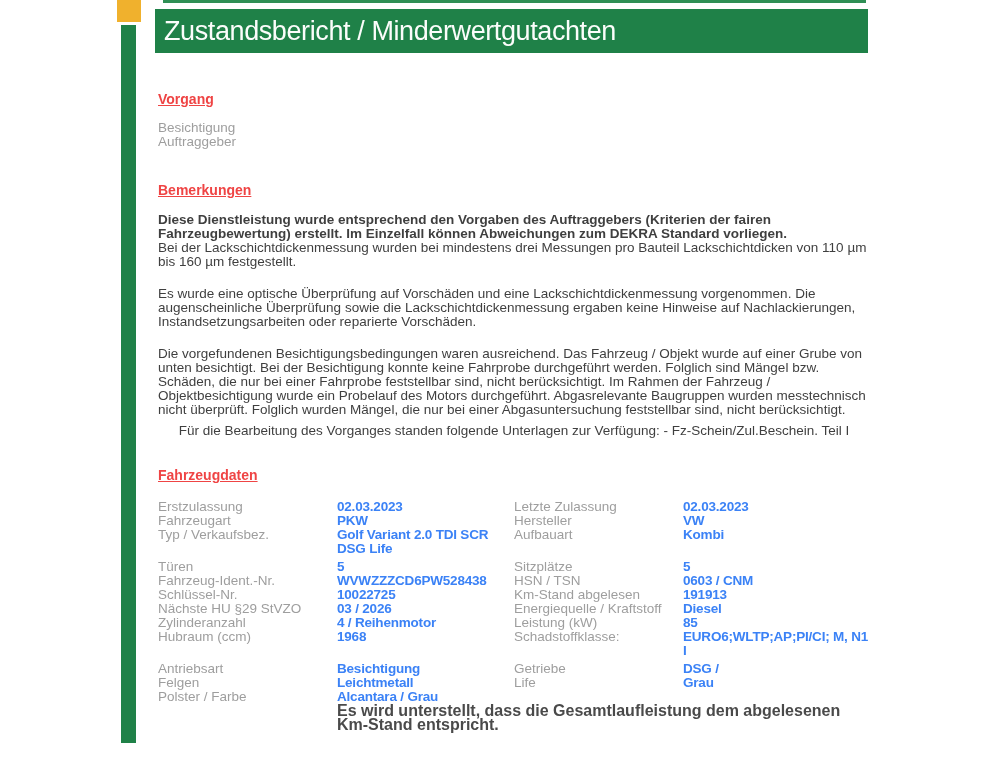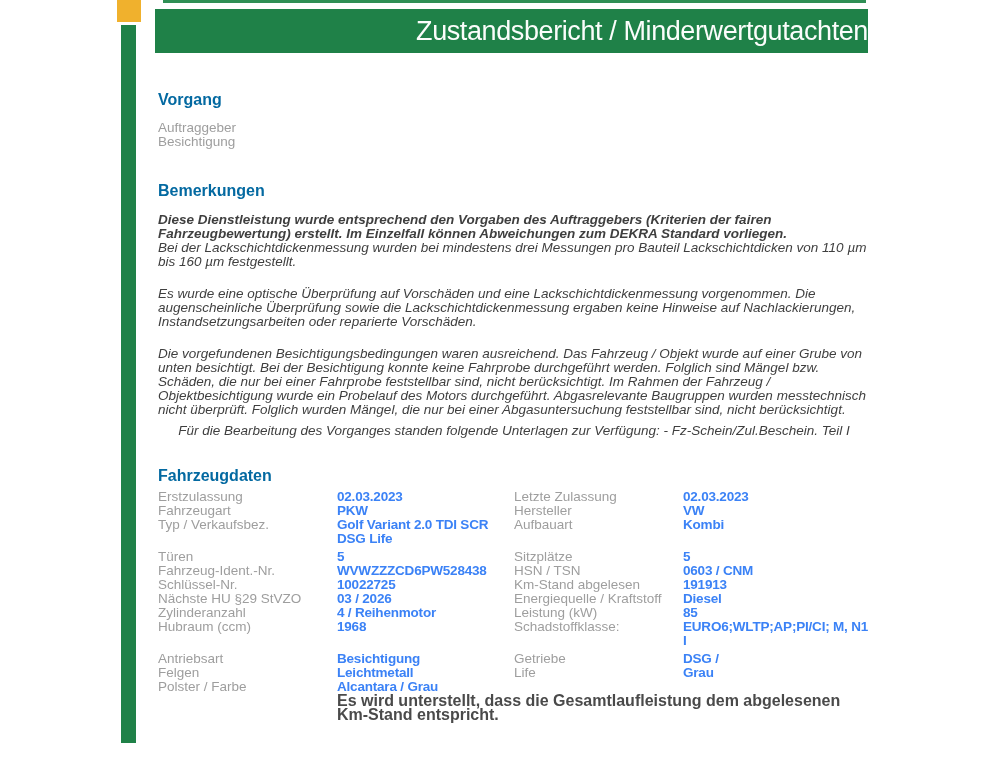--- a/index.html
+++ b/index.html
@@ -25,42 +25,41 @@
     background: #2f8f55;
   }
   .title-bar {
     position: absolute; left: 155px; top: 9px; width: 713px; height: 44px;
     background: #1f8148;
     color: #fbfdfb;
     font-size: 27px; line-height: 44px;
     padding-left: 9px; box-sizing: border-box;
     letter-spacing: -0.4px;
     white-space: nowrap;
-    text-align: right;
   }
   .content {
     position: absolute; left: 158px; top: 53px; width: 712px;
     font-size: 13.5px; line-height: 14px;
   }
   .section-heading {
-    color: #0369a1; font-weight: bold; font-size: 16px; line-height: 17px;
+    color: #ef4444; font-weight: bold; font-size: 14px; line-height: 17px; text-decoration: underline;
   }
   #vorgang-heading { margin-top: 38px; }
   .vorgang-fields { margin-top: 13px; }
   .field-label { color: #9e9e9e; }
   .vorgang-fields .field-label { display: block; }
   #bemerkungen-heading { margin-top: 33px; }
   .paragraphs { margin-top: 14px; }
-  .para { margin: 0 0 18px 0; font-style: italic; }
+  .para { margin: 0 0 18px 0; }
   .para.tight-after { margin-bottom: 7px; }
   .para.last { margin-bottom: 0; text-align: center; }
   .bold-block { font-weight: bold; display: block; }
   .line-block { display: block; }
   #fahrzeugdaten-heading { margin-top: 29px; }
-  .fz-grid { margin-top: 6px; }
+  .fz-grid { margin-top: 16px; }
   .fz-group { margin-top: 4px; }
   .fz-group:first-child { margin-top: 0; }
   .fz-row {
     display: grid;
     grid-template-columns: 179px 177px 169px 187px;
   }
   .fz-row .field-label { color: #9e9e9e; }
   .fz-row .field-value { color: #3b82f6; font-weight: 600; letter-spacing: -0.2px; }
   .fz-note {
     margin-left: 179px;
@@ -76,22 +75,22 @@
 <div class="top-line"></div>
 
 <div class="title-bar">
   <span>Zustandsbericht / Minderwertgutachten</span>
 </div>
 
 <div class="content">
 
   <div class="section-heading" id="vorgang-heading">Vorgang</div>
   <div class="vorgang-fields">
+    <span class="field-label">Besichtigung</span>
     <span class="field-label">Auftraggeber</span>
-    <span class="field-label">Besichtigung</span>
   </div>
 
   <div class="section-heading" id="bemerkungen-heading">Bemerkungen</div>
   <div class="paragraphs">
     <p class="para">
       <span class="bold-block">Diese Dienstleistung wurde entsprechend den Vorgaben des Auftraggebers (Kriterien der fairen Fahrzeugbewertung) erstellt. Im Einzelfall können Abweichungen zum DEKRA Standard vorliegen.</span>
       <span>Bei der Lackschichtdickenmessung wurden bei mindestens drei Messungen pro Bauteil Lackschichtdicken von 110 µm bis 160 µm festgestellt.</span>
     </p>
     <p class="para">Es wurde eine optische Überprüfung auf Vorschäden und eine Lackschichtdickenmessung vorgenommen. Die augenscheinliche Überprüfung sowie die Lackschichtdickenmessung ergaben keine Hinweise auf Nachlackierungen, Instandsetzungsarbeiten oder reparierte Vorschäden.</p>
     <p class="para tight-after">Die vorgefundenen Besichtigungsbedingungen waren ausreichend. Das Fahrzeug / Objekt wurde auf einer Grube von unten besichtigt. Bei der Besichtigung konnte keine Fahrprobe durchgeführt werden. Folglich sind Mängel bzw. Schäden, die nur bei einer Fahrprobe feststellbar sind, nicht berücksichtigt. Im Rahmen der Fahrzeug / Objektbesichtigung wurde ein Probelauf des Motors durchgeführt. Abgasrelevante Baugruppen wurden messtechnisch nicht überprüft. Folglich wurden Mängel, die nur bei einer Abgasuntersuchung feststellbar sind, nicht berücksichtigt.</p>

